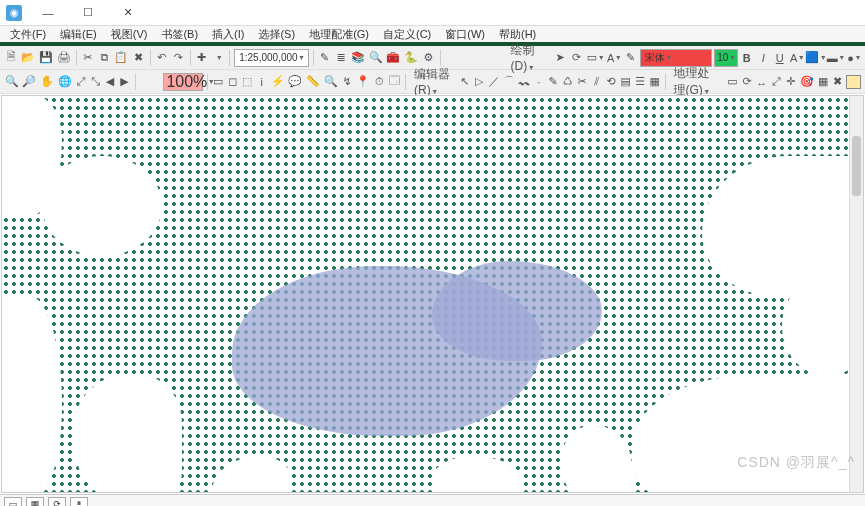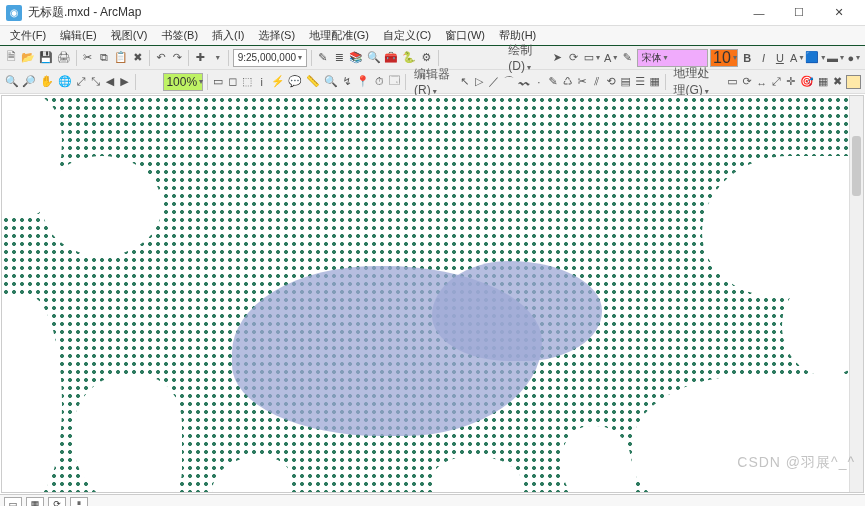--- a/index.html
+++ b/index.html
@@ -1,29 +1,29 @@
 <!DOCTYPE html>
 <html><head>
 <meta charset="utf-8">
 <style>
 * { box-sizing: border-box; margin: 0; padding: 0; font-family: "Microsoft YaHei", Arial, sans-serif; }
 body { width: 865px; height: 506px; background: #fff; overflow: hidden; font-size: 11px; color: #333; }
 .titlebar { height: 26px; background: #fff; display: flex; align-items: center; padding: 0 6px; border-bottom: 1px solid #ddd; }
 .titlebar .logo { width: 16px; height: 16px; background: #4aa3df; border-radius: 2px; margin-right: 6px; display:flex;align-items:center;justify-content:center;color:#fff;font-size:10px;}
 .titlebar .title { flex: 1; font-size: 12px; color: #333; }
 .titlebar .winbtn { width: 40px; height: 26px; display: flex; align-items: center; justify-content: center; color: #444; }
-.menubar { height: 20px; background: #f7f7f7; display: flex; align-items: center; padding: 0 4px; gap: 2px; border-bottom: 1px solid #14532d; }
+.menubar { height: 20px; background: #f7f7f7; display: flex; align-items: center; padding: 0 4px; gap: 2px; border-bottom: 4px solid #14532d; }
 .menubar span { padding: 2px 6px; font-size: 11px; color: #333; }
 .toolbar { height: 24px; background: #f0f0f0; display: flex; align-items: center; padding: 0 4px; gap: 2px; border-bottom: 1px solid #ddd; }
 .tbtn { width: 18px; height: 18px; display:flex; align-items:center; justify-content:center; font-size:11px; color:#555; border:1px solid transparent; border-radius:2px;}
 .sep { width:1px; height:16px; background:#ccc; margin:0 2px; }
 .scale-box { width: 80px; height: 18px; border: 1px solid #aaa; background: #fff; font-size: 10px; padding: 0 4px; display:flex; align-items:center; }
-.font-box { width: 90px; height: 18px; border: 1px solid #aaa; background: #f0abfc; font-size: 10px; padding: 0 4px; display:flex; align-items:center; }
-.size-box { width: 28px; height: 18px; border: 1px solid #aaa; background: #f97316; font-size: 16px; padding: 0 2px; display:flex; align-items:center; }
-.zoom-box { width: 40px; height: 18px; border: 1px solid #aaa; background: #bef264; font-size: 12px; padding: 0 2px; display:flex; align-items:center;margin-left:24px; }
+.font-box { width: 90px; height: 18px; border: 1px solid #aaa; background: #ef4444; font-size: 10px; padding: 0 4px; display:flex; align-items:center; }
+.size-box { width: 28px; height: 18px; border: 1px solid #aaa; background: #22c55e; font-size: 10px; padding: 0 2px; display:flex; align-items:center; }
+.zoom-box { width: 40px; height: 18px; border: 1px solid #aaa; background: #fca5a5; font-size: 16px; padding: 0 2px; display:flex; align-items:center;margin-left:24px; }
 .label-t { font-size:12px; color:#555; margin-right:4px; margin-left:4px;}
 .map-area { position: relative; height: 398px; background: #fff; border: 1px solid #ccc; margin: 1px; overflow:hidden; }
 .dots-bg { position:absolute; inset:0; background:
   radial-gradient(circle, #2d7a5f 1.8px, transparent 2.2px);
   background-size: 8px 8px;
 }
 .landmass-cut { position:absolute; background:#fff; }
 .c-scroll-v { position:absolute; right:0; top:0; bottom:0; width:14px; background:#f0f0f0; border-left:1px solid #ddd;}
 .c-scroll-v .thumb{ position:absolute; left:2px; right:2px; top:40px; height:60px; background:#c9c9c9; border-radius:3px;}
 .blob { position:absolute; background:#9da8d6; opacity:0.75; }
@@ -33,21 +33,20 @@
 .btab { width:18px;height:14px;border:1px solid #aaa; background:#fff; display:flex;align-items:center;justify-content:center; font-size:9px;}
 .watermark { position:absolute; right:8px; bottom:20px; font-size:14px; color:#888; opacity:.5; letter-spacing:1px;}
 .colorbox{width:22px;height:14px;border:1px solid #888;background:#ffe9a8;}
 .dd::after{content:"▾";font-size:8px;margin-left:2px;color:#666;}
 </style>
 </head>
 <body>
 
 <div class="titlebar">
   <div class="logo">◉</div>
-  <div class="title">无标题.mxd - ArcMap</div>
   <div class="winbtn">—</div>
   <div class="winbtn">☐</div>
   <div class="winbtn close">✕</div>
 </div>
 
 <div class="menubar">
   <span>文件(F)</span>
   <span>编辑(E)</span>
   <span>视图(V)</span>
   <span>书签(B)</span>
@@ -69,21 +68,21 @@
   <div class="tbtn">⧉</div>
   <div class="tbtn">📋</div>
   <div class="tbtn">✖</div>
   <div class="sep"></div>
   <div class="tbtn">↶</div>
   <div class="tbtn">↷</div>
   <div class="sep"></div>
   <div class="tbtn">✚</div>
   <div class="tbtn dd"></div>
   <div class="sep"></div>
-  <div class="scale-box dd">9:25,000,000</div>
+  <div class="scale-box dd">1:25,000,000</div>
   <div class="sep"></div>
   <div class="tbtn">✎</div>
   <div class="tbtn">≣</div>
   <div class="tbtn">📚</div>
   <div class="tbtn">🔍</div>
   <div class="tbtn">🧰</div>
   <div class="tbtn">🐍</div>
   <div class="tbtn">⚙</div>
   <div class="sep"></div>
   <div style="flex:0 0 60px"></div>

